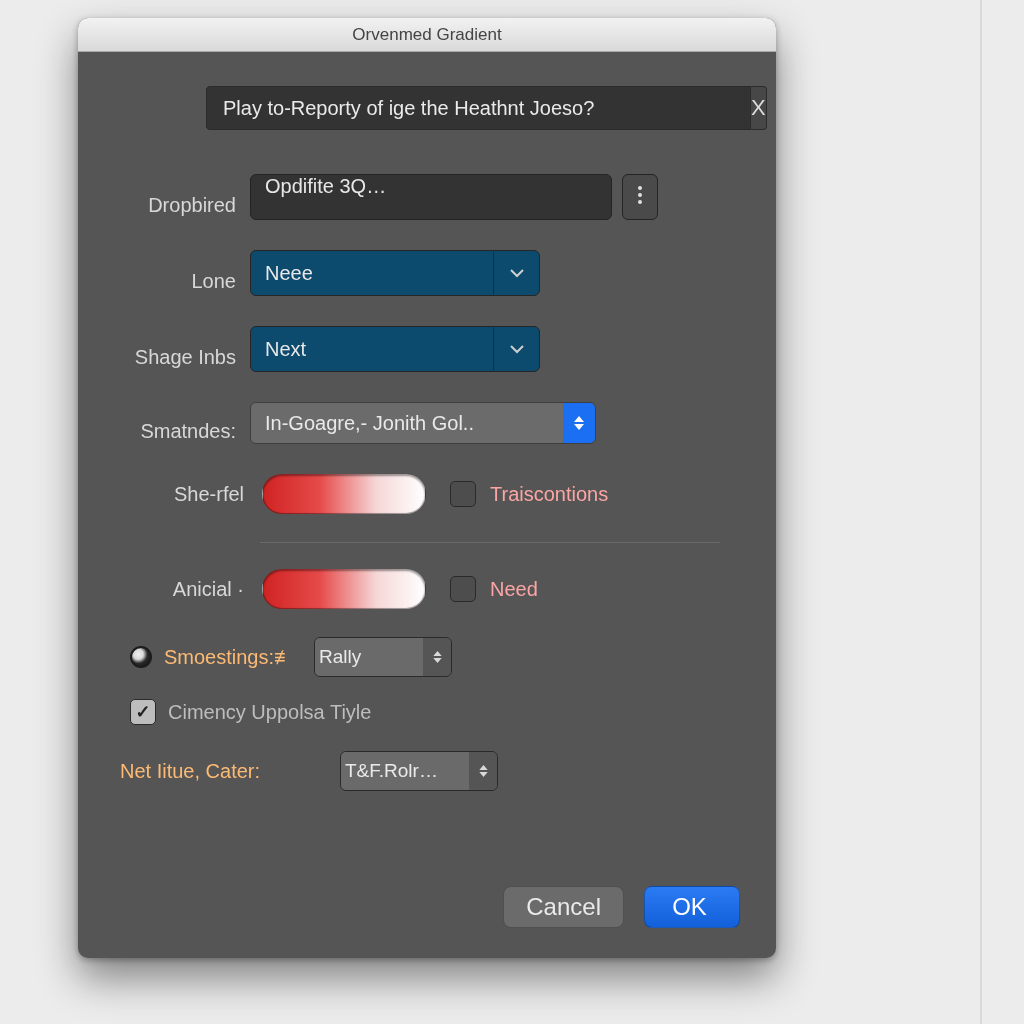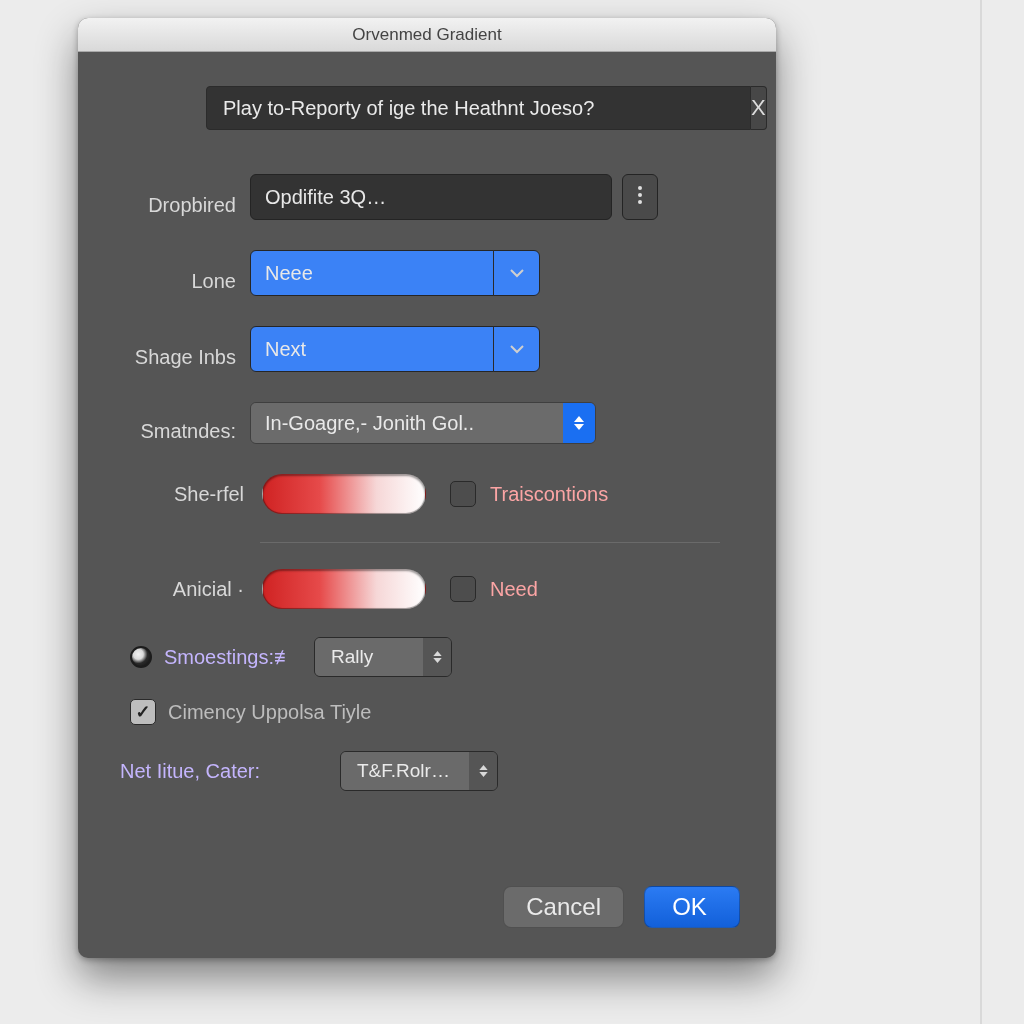--- a/index.html
+++ b/index.html
@@ -98,22 +98,22 @@
     white-space: nowrap;
     margin-top: 16px;
   }
 
   .textbox {
     height: 46px;
     background: #333333;
     border: 1px solid #242424;
     border-radius: 6px;
     display: flex;
-    align-items: center;
-    padding: 12px 14px;
+    align-items: flex-start;
+    padding: 0 14px;
     color: #e8e8e8;
     font-size: 20px;
     white-space: nowrap;
     overflow: hidden;
   }
   .textbox.wide   { width: 362px; }
 
   .more-btn {
     width: 36px; height: 46px;
     margin-left: 10px;
@@ -135,21 +135,21 @@
     align-items: center;
     justify-content: center;
     margin-left: auto;
     color: #cfcfcf;
   }
   .chevron svg { width: 14px; height: 14px; }
 
   .combo-medium {
     height: 46px;
     width: 290px;
-    background: #3b82f6;
+    background: #0c4a6e;
     border: 1px solid #262626;
     border-radius: 6px;
     display: flex;
     align-items: center;
     color: #e8e8e8;
     font-size: 20px;
   }
   .combo-medium .combo-text { padding: 0 14px; flex: 1; white-space: nowrap; overflow: hidden; }
 
   
@@ -231,35 +231,35 @@
     margin: 0 0 22px 20px;
   }
   .radio {
     width: 22px; height: 22px;
     border-radius: 50%;
     border: 2px solid #1c1c1c;
     background: radial-gradient(circle at 35% 35%, #f0f0f0 0%, #d9d9d9 30%, #2a2a2a 55%, #0e0e0e 100%);
     margin-right: 12px;
     cursor: pointer;
   }
-  .lower-label { color: #c4b5fd; font-size: 20px; margin-right: 20px; white-space: nowrap; }
+  .lower-label { color: #fdba74; font-size: 20px; margin-right: 20px; white-space: nowrap; }
 
   .mini-combo {
     height: 40px;
     display: flex;
     align-items: stretch;
     border-radius: 6px;
     overflow: hidden;
     border: 1px solid #2a2a2a;
   }
   .mini-combo .combo-text {
     background: #6a6a6a;
     color: #eaeaea;
     font-size: 19px;
-    padding: 0 16px;
+    padding: 0 4px;
     display: flex;
     align-items: center;
     width: 108px;
     white-space: nowrap;
     overflow: hidden;
   }
   .mini-combo.wide .combo-text { width: 128px; }
   .grey-stepper {
     width: 28px;
     background: #555555;

